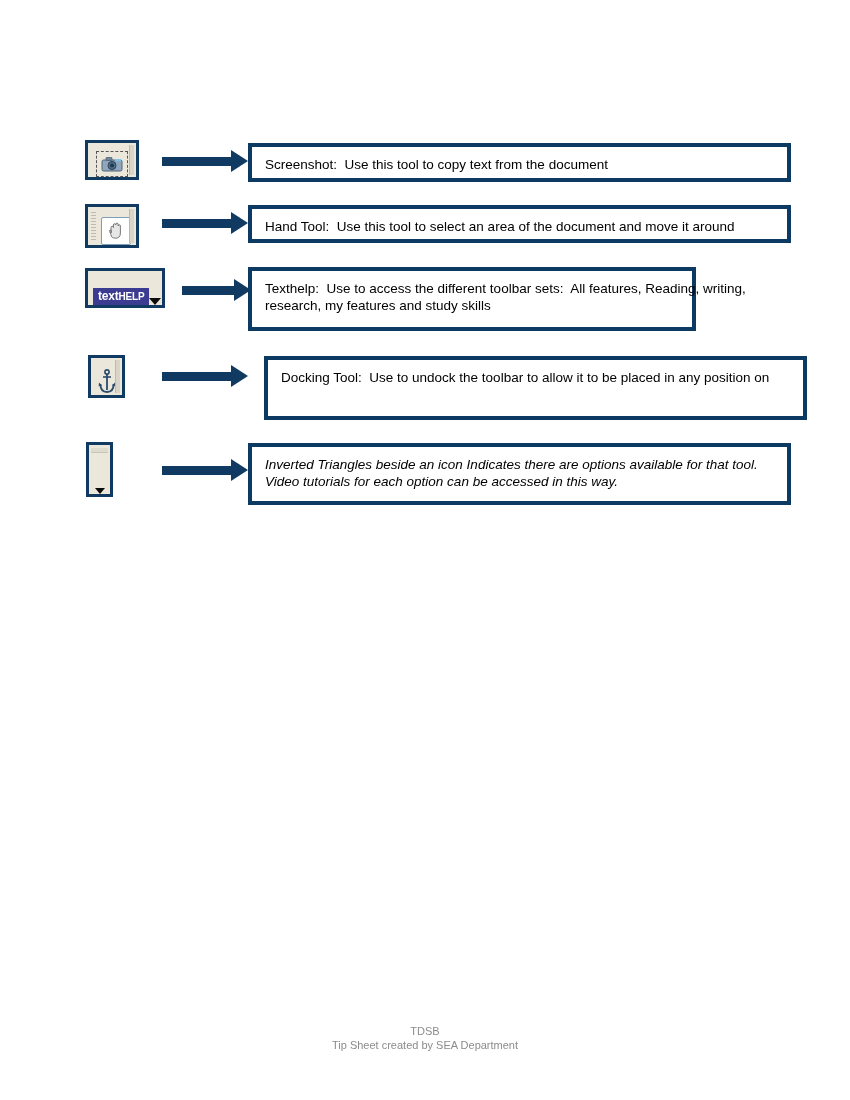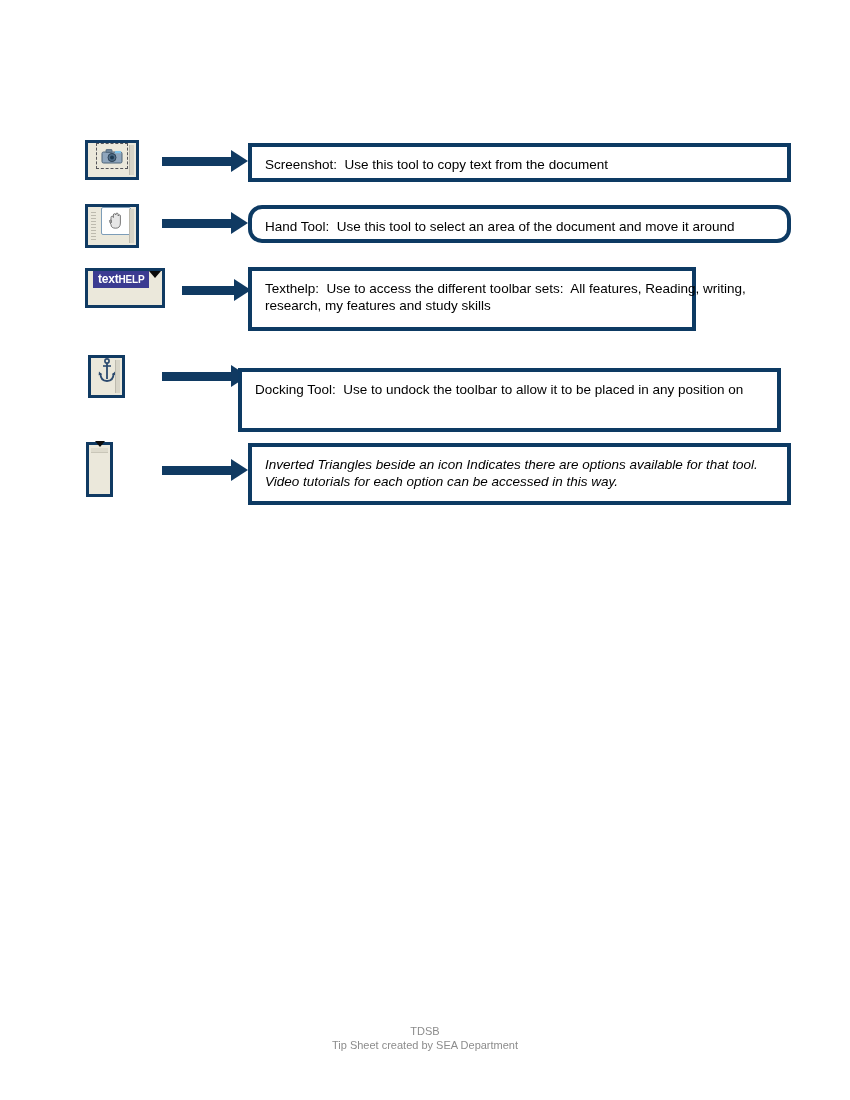--- a/index.html
+++ b/index.html
@@ -31,21 +31,21 @@
     display: flex;
     align-items: center;
     justify-content: center;
   }
 
   .chip-inner {
     position: relative;
     width: 100%;
     height: 100%;
     display: flex;
-    align-items: flex-start;
+    align-items: flex-end;
     justify-content: center;
   }
 
   
   .grip {
     position: absolute;
     left: 3px;
     top: 5px;
     bottom: 5px;
     width: 5px;
@@ -202,21 +202,21 @@
       </div>
       <div class="grip-right"></div>
     </div>
   </div>
 
   <div class="arrow" style="left:162px; top:212px; width:86px;">
     <div class="shaft" style="width:69px;"></div>
     <div class="head" style="left:69px;"></div>
   </div>
 
-  <div class="callout" style="left:248px; top:205px; width:543px; height:38px;border-radius:14px;">
+  <div class="callout" style="left:248px; top:205px; width:543px; height:38px;">
     <div class="line">Hand Tool:  Use this tool to select an area of the document and move it around</div>
   </div>
 
   <div class="icon-chip" style="left:85px; top:268px; width:80px; height:40px;">
     <div class="chip-inner" style="justify-content:space-between; padding:0 6px 0 5px; box-sizing:border-box;">
       <span class="th-logo"><span class="lower">text</span><span class="upper">HELP</span></span>
       <span class="caret"></span>
     </div>
   </div>
 
@@ -242,21 +242,21 @@
         <path d="M17 13.6 L14 16.4 L17.4 17.2 Z" fill="#2c4a6e"></path>
       </svg>
     </div>
   </div>
 
   <div class="arrow" style="left:162px; top:365px; width:86px;">
     <div class="shaft" style="width:69px;"></div>
     <div class="head" style="left:69px;"></div>
   </div>
 
-  <div class="callout" style="left:238px; top:356px; width:543px; height:64px;margin-top:12px;">
+  <div class="callout" style="left:264px; top:356px; width:543px; height:64px;">
     <div class="line">Docking Tool:  Use to undock the toolbar to allow it to be placed in any position on</div>
   </div>
 
   <div class="icon-chip" style="left:86px; top:442px; width:27px; height:55px;">
     <div class="chip-inner">
       <div class="toprule"></div>
       <span class="caret-sm" style="margin-top:-4px;"></span>
     </div>
   </div>
 

